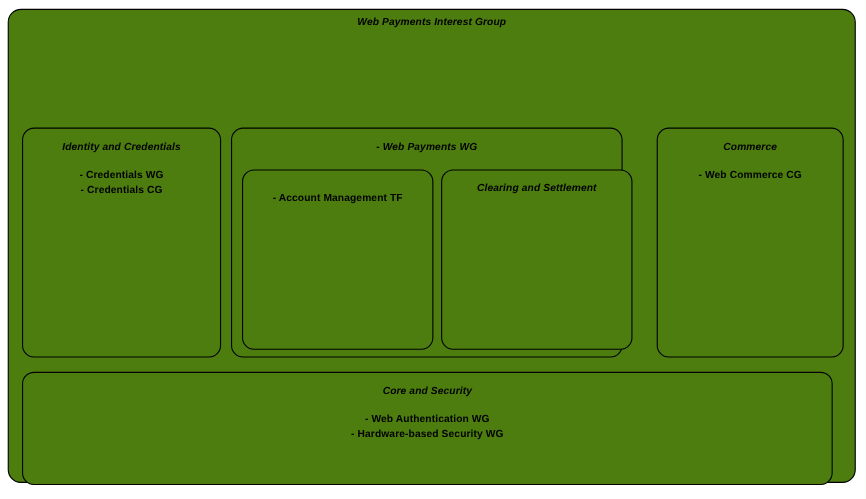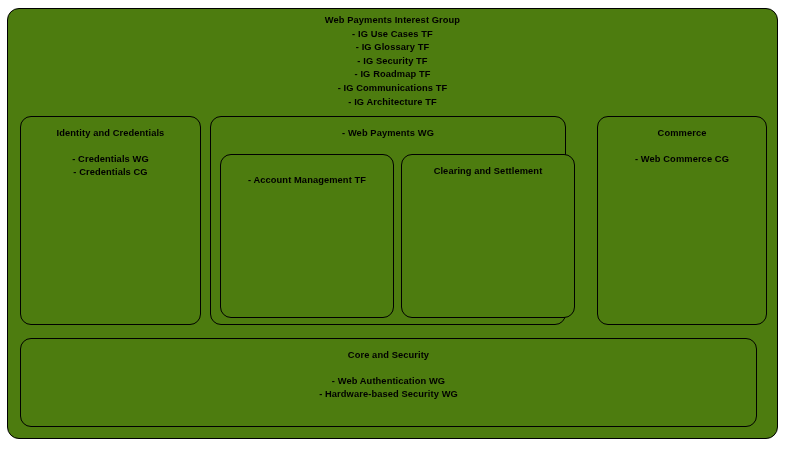--- a/index.html
+++ b/index.html
@@ -34,20 +34,21 @@
     border-radius: 12px;
   }
   .title {
     text-align: center;
     font-weight: bold;
     font-size: 9.3px;
     color: #000000;
     line-height: 13.6px;
     letter-spacing: 0.1px;
     white-space: nowrap;
+    font-style: italic;
   }
   .item {
     text-align: center;
     font-weight: bold;
     font-size: 9.3px;
     color: #000000;
     line-height: 13.6px;
     letter-spacing: 0.1px;
     white-space: nowrap;
   }
@@ -90,21 +91,21 @@
     left: 190px;
     top: 37px;
     width: 174px;
     height: 164px;
   }
   
   .box-core {
     left: 20px;
     top: 338px;
     width: 737px;
-    height: 89px;
+    height: 103px;
   }
   .inner-pad {
     position: absolute;
     left: 0;
     right: 0;
     top: 10px;
   }
   .gap-sm {
     height: 12px;
   }
@@ -114,28 +115,20 @@
 </style>
 </head>
 <body>
 
 <div id="canvas">
 
   <div class="box outer-frame"></div>
 
   <div class="header-block">
     <div class="title">Web Payments Interest Group</div>
-    <div class="item-list">
-      <div class="item">- IG Use Cases TF</div>
-      <div class="item">- IG Glossary TF</div>
-      <div class="item">- IG Security TF</div>
-      <div class="item">- IG Roadmap TF</div>
-      <div class="item">- IG Communications TF</div>
-      <div class="item">- IG Architecture TF</div>
-    </div>
   </div>
 
   <div class="box box-identity">
     <div class="inner-pad">
       <div class="title">Identity and Credentials</div>
       <div class="gap-sm"></div>
       <div class="item">- Credentials WG</div>
       <div class="item">- Credentials CG</div>
     </div>
   </div>

